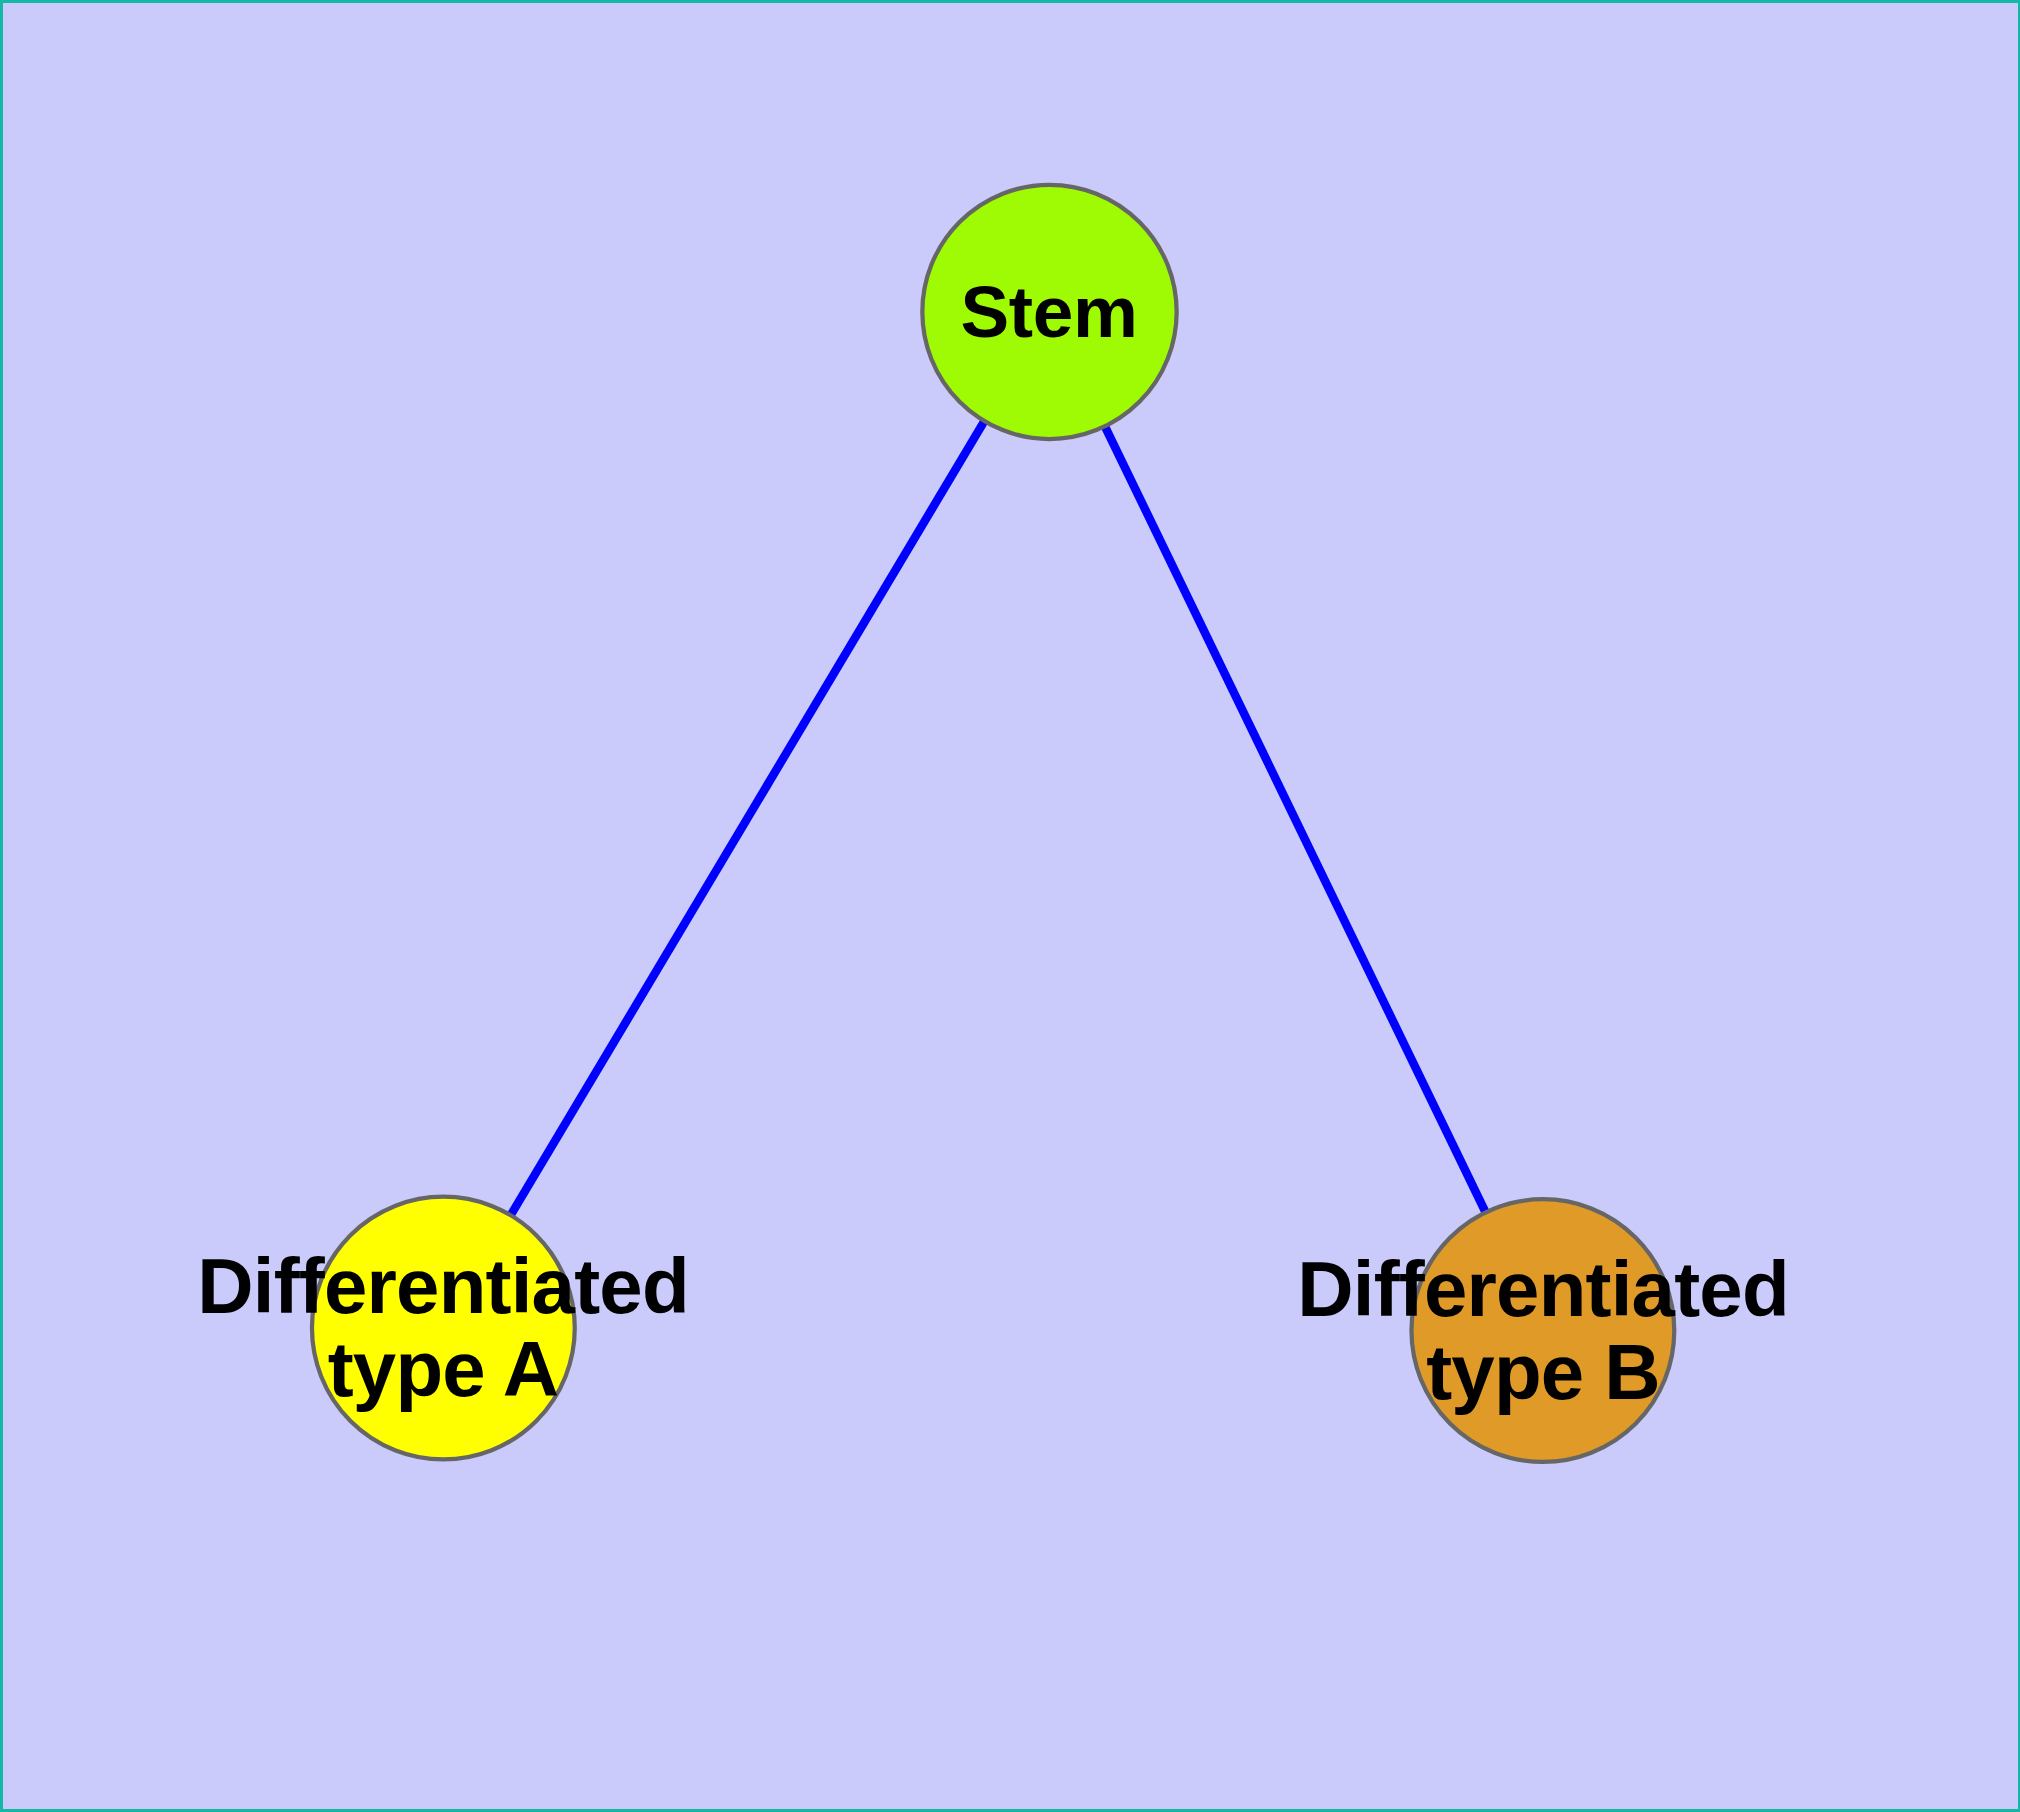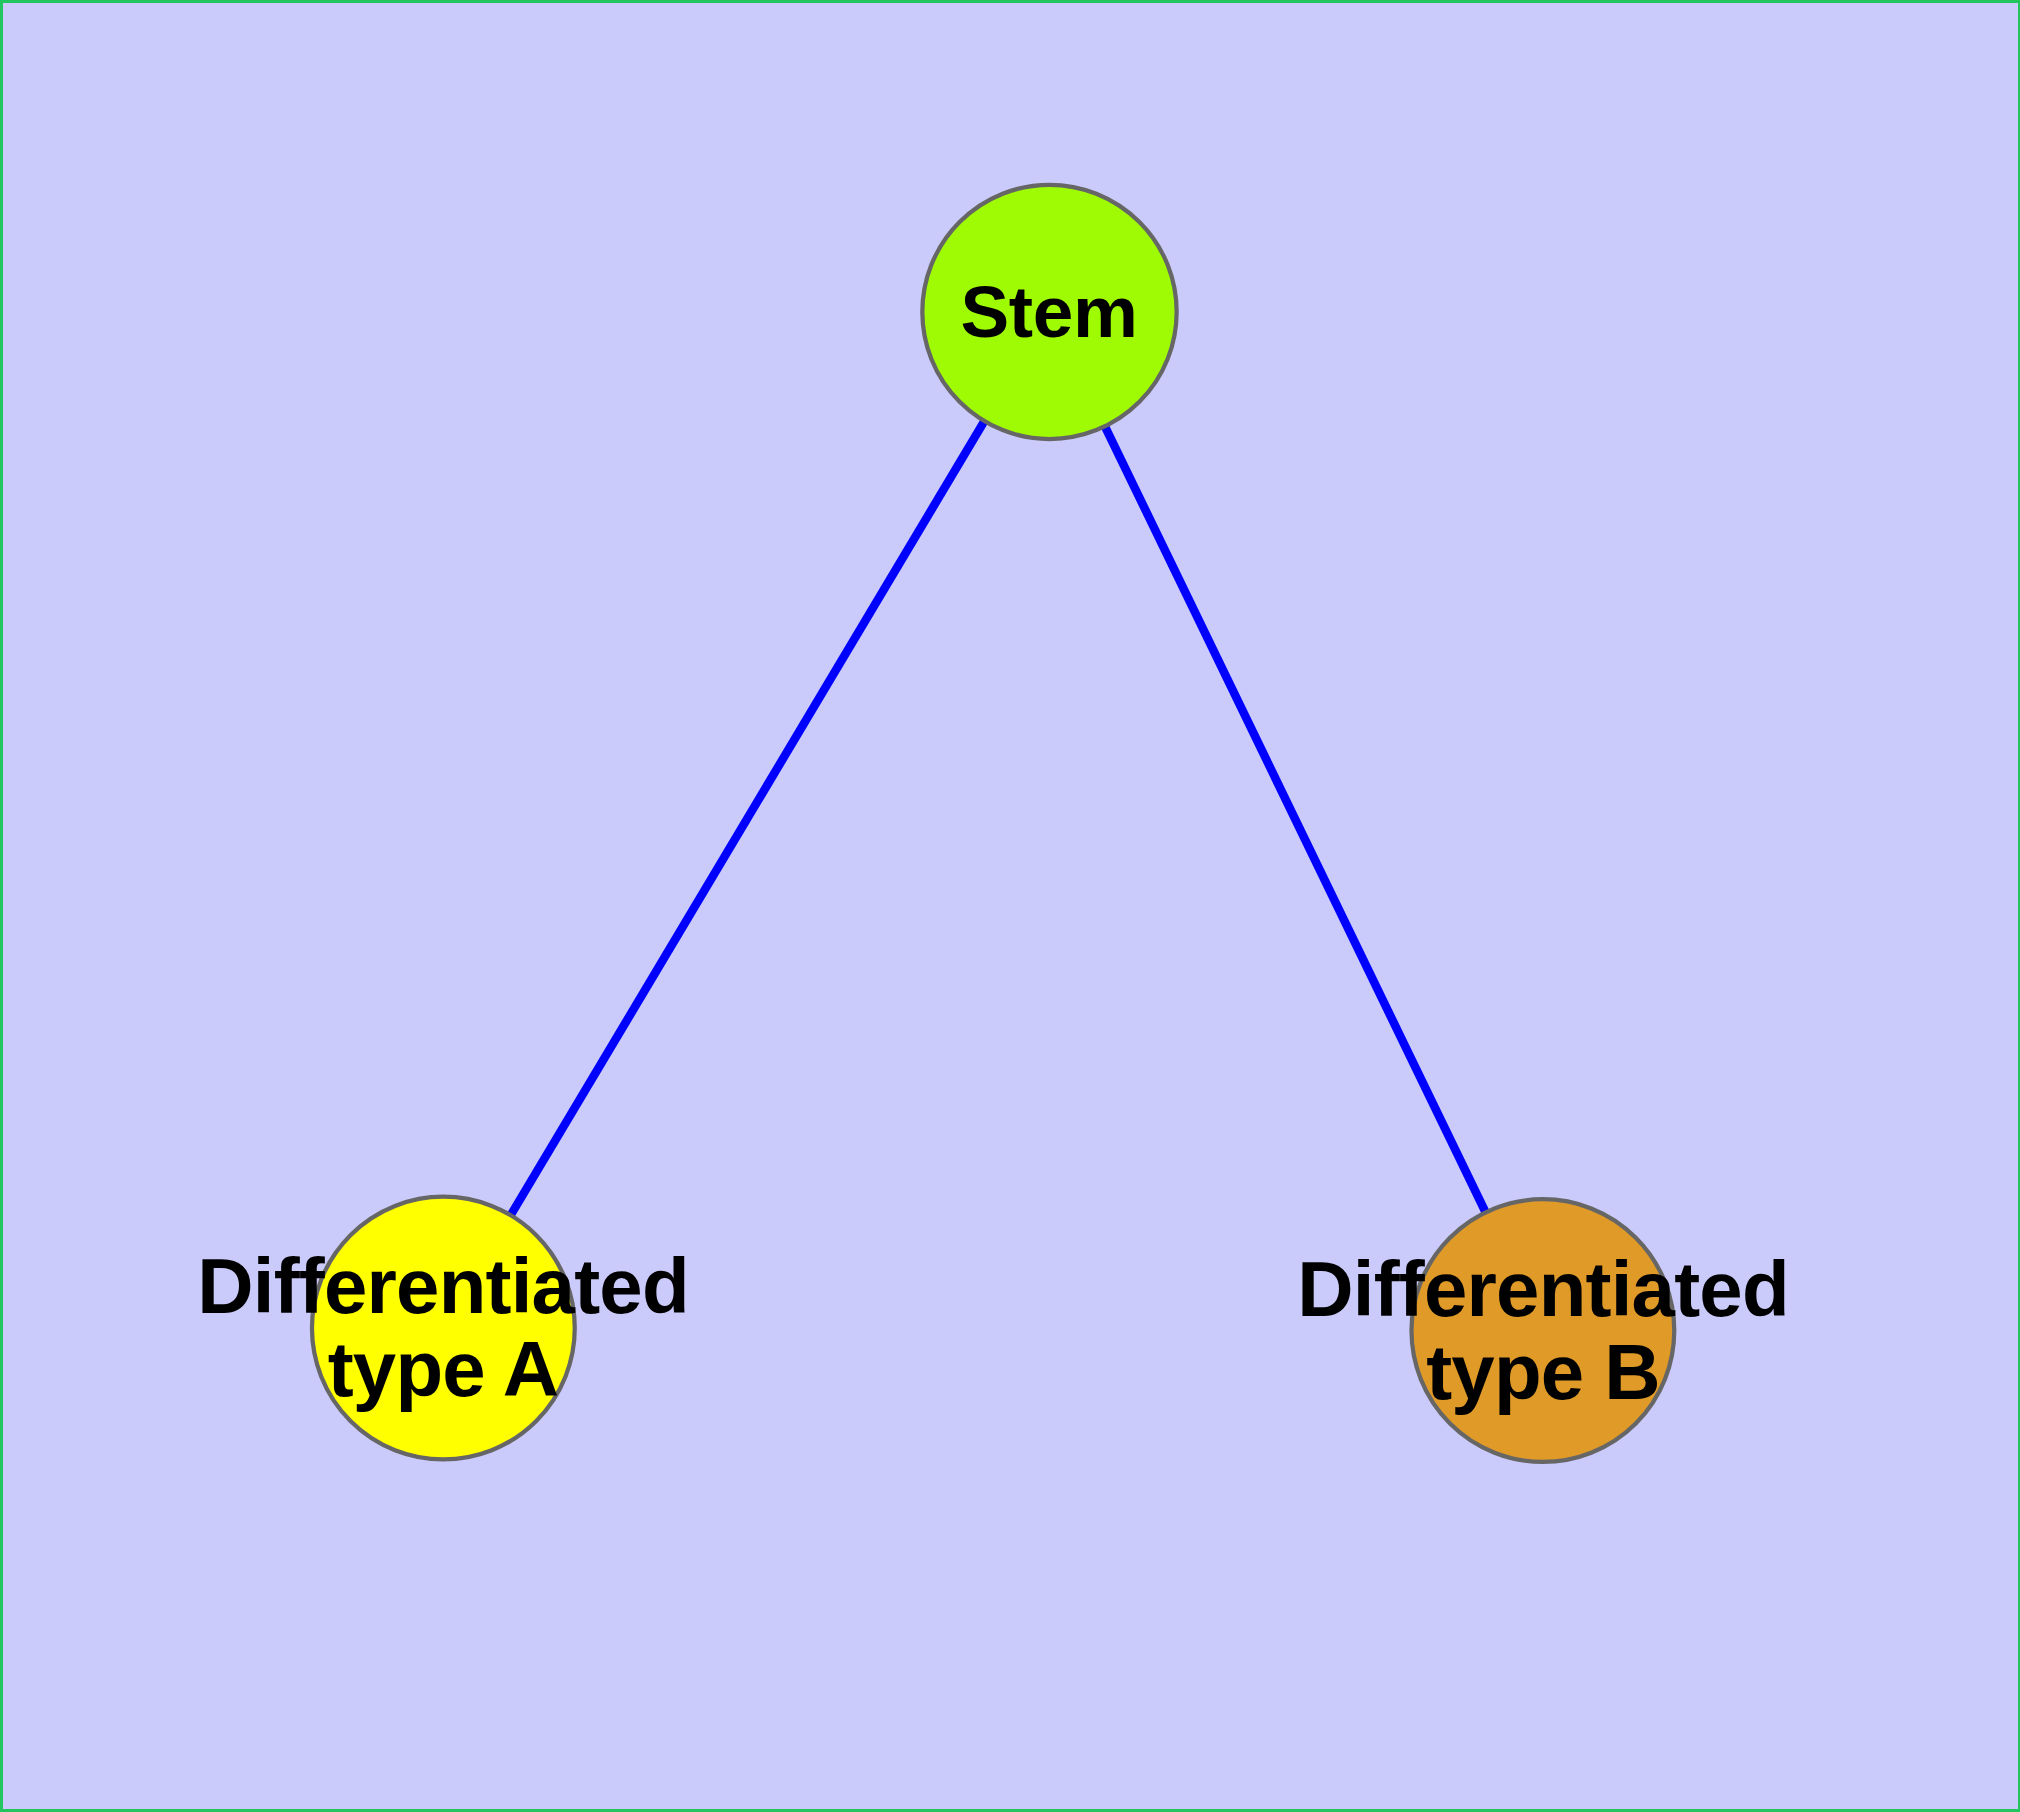--- a/index.html
+++ b/index.html
@@ -5,21 +5,21 @@
 <style>
   html, body {
     margin: 0;
     padding: 0;
     background: #ffffff;
   }
   #canvas {
     position: relative;
     width: 2021px;
     height: 1812px;
-    background: #22c55e;
+    background: #14b8a6;
     overflow: hidden;
     font-family: "Liberation Sans", "DejaVu Sans", sans-serif;
   }
   #plot-area {
     position: absolute;
     left: 2.5px;
     top: 2.5px;
     width: 2015px;
     height: 1806px;
     background: #cbcbfb;

